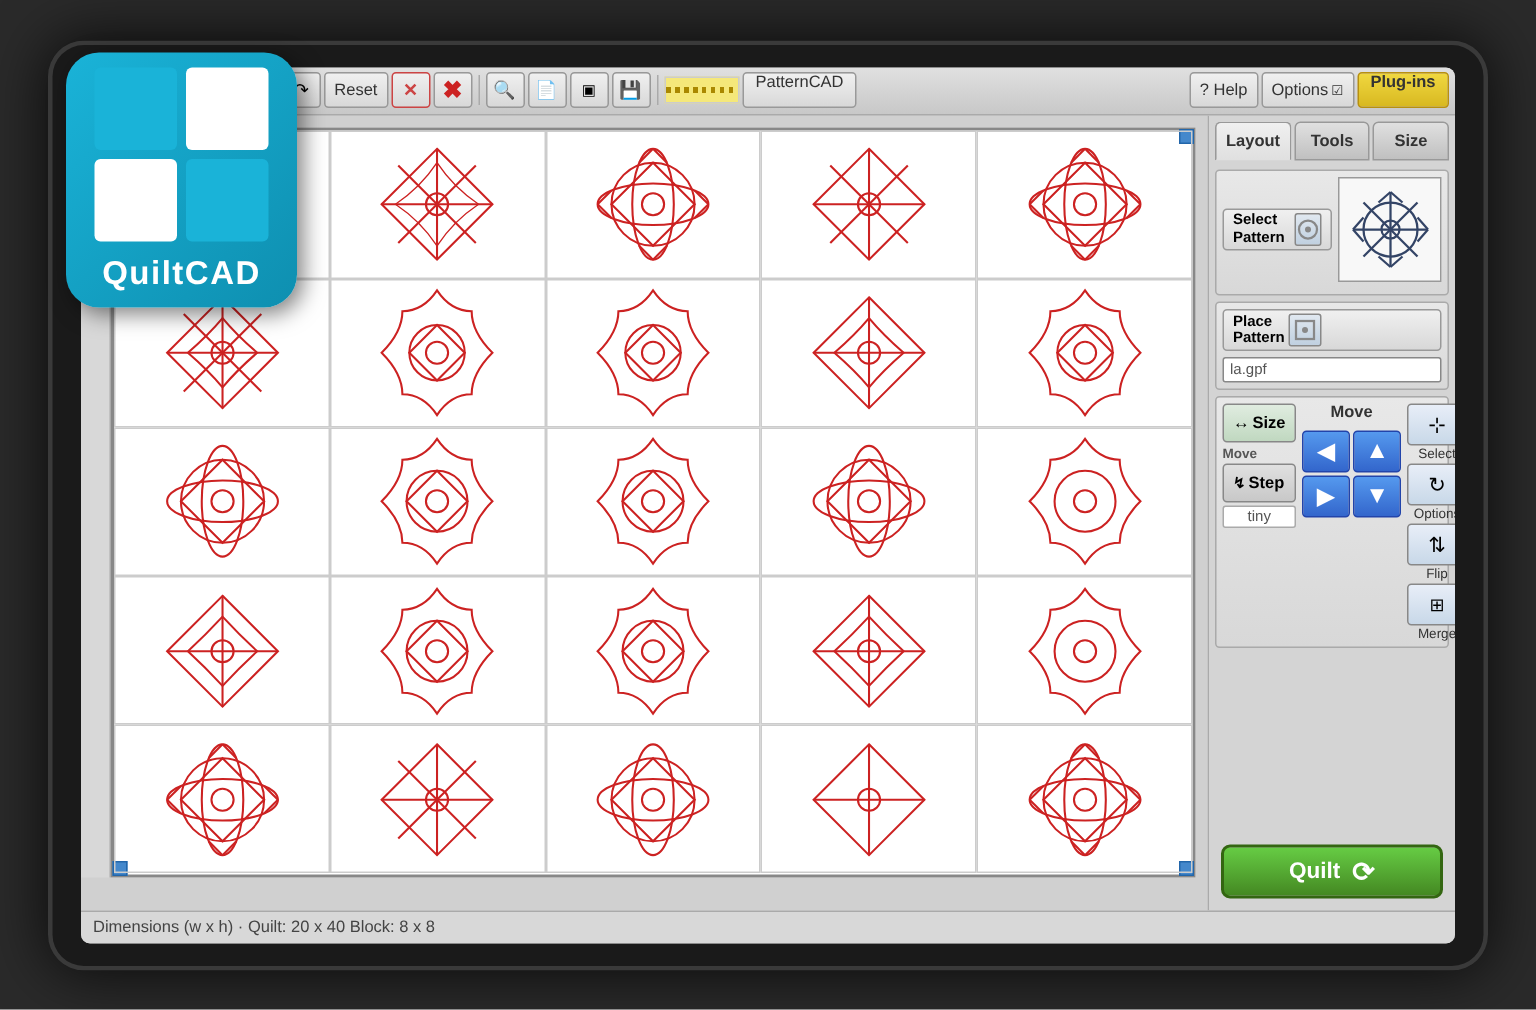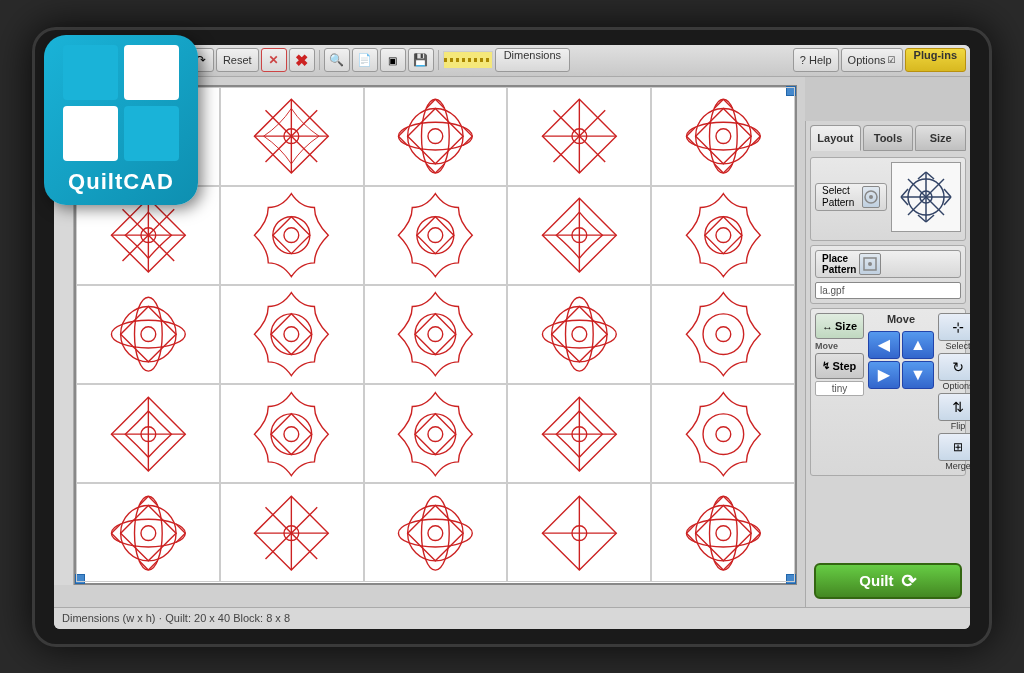--- a/index.html
+++ b/index.html
@@ -263,21 +263,20 @@
     
     .right-panel {
       width: 165px;
       background: #d4d4d4;
       border-left: 1px solid #aaa;
       display: flex;
       flex-direction: column;
       padding: 4px;
       gap: 4px;
       flex-shrink: 0;
-      margin-top: 44px;
     }
 
     
     .tab-bar {
       display: flex;
       gap: 2px;
       margin-bottom: 2px;
     }
     .tab {
       flex: 1;
@@ -470,21 +469,21 @@
       <div class="toolbar-icon-btn" style="color:#cc2222; font-weight:bold; font-size:16px;">✖</div>
       <div class="toolbar-sep"></div>
       <div class="toolbar-icon-btn">🔍</div>
       <div class="toolbar-icon-btn">📄</div>
       <div class="toolbar-icon-btn" style="font-size:10px;">▣</div>
       <div class="toolbar-icon-btn">💾</div>
       <div class="toolbar-sep"></div>
       <div class="measure-icon">
         <div style="width:100%; height:4px; background:repeating-linear-gradient(90deg, #aa8800 0px, #aa8800 3px, #f5e87a 3px, #f5e87a 6px);"></div>
       </div>
-      <div class="pattern-cad-btn">Dimensions</div>
+      <div class="pattern-cad-btn">PatternCAD</div>
       <div style="flex:1"></div>
       <div class="toolbar-btn">? Help</div>
       <div class="toolbar-btn">
         <span>Options</span>
         <span style="font-size:9px;">☑</span>
       </div>
       <div class="plug-ins-btn">Plug-ins</div>
     </div>
 
     <div class="main-content">
@@ -824,21 +823,21 @@
         <div class="tab-bar">
           <div class="tab active">Layout</div>
           <div class="tab">Tools</div>
           <div class="tab">Size</div>
         </div>
 
         <div class="panel-section">
           <div class="panel-row">
             <div style="display:flex; flex-direction:column; gap:2px; flex:1;">
               <div class="panel-btn">
-                <span style="font-size:10px; font-weight:normal; line-height:1.2;">Select
+                <span style="font-size:10px; font-weight:bold; line-height:1.2;">Select
 Pattern</span>
                 <div style="width:22px; height:22px; background:linear-gradient(to bottom,#e0e8f0,#c0d0e0); border:1px solid #888; border-radius:2px; display:flex; align-items:center; justify-content:center;">
                   <svg width="16" height="16" viewBox="0 0 16 16">
                       <circle cx="8" cy="8" r="6" fill="none" stroke="#888" stroke-width="1.5"></circle>
                       <circle cx="8" cy="8" r="2" fill="#888"></circle>
                     </svg>
                 </div>
               </div>
             </div>
             <div class="pattern-preview">

